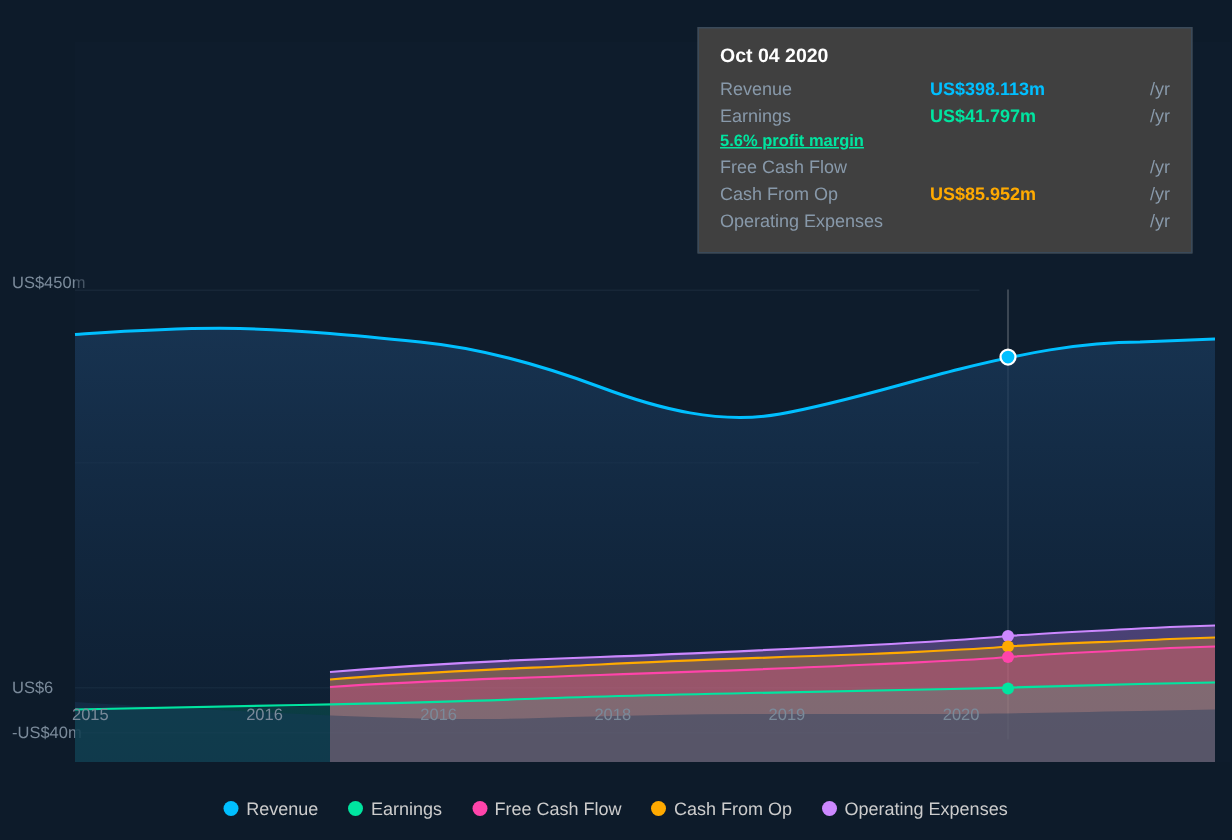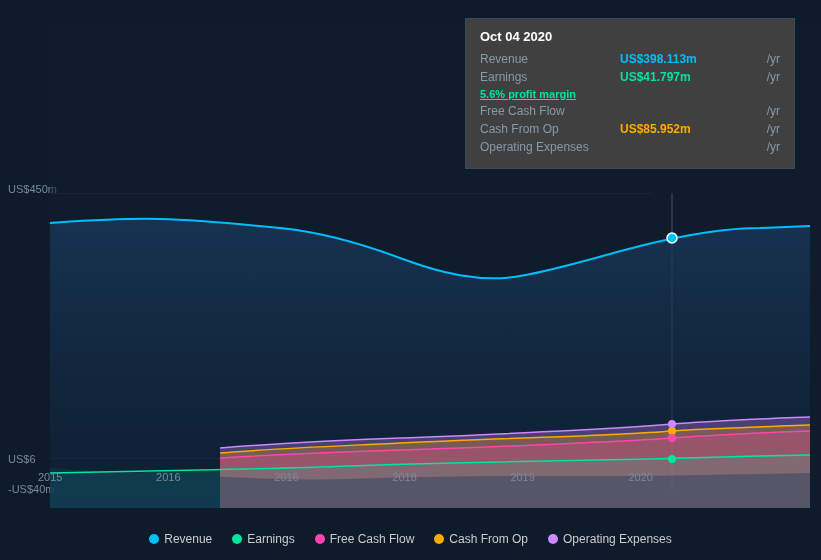--- a/index.html
+++ b/index.html
@@ -98,21 +98,21 @@
       top: 0;
       left: 0;
       width: 821px;
       height: 510px;
     }
 
     
     .x-labels {
       position: absolute;
       bottom: 55px;
-      left: 38px;
+      left: 48px;
       right: 5px;
       display: flex;
       justify-content: space-between;
       font-size: 11px;
       color: #7a8a9a;
     }
 
     
     .legend {
       position: absolute;

